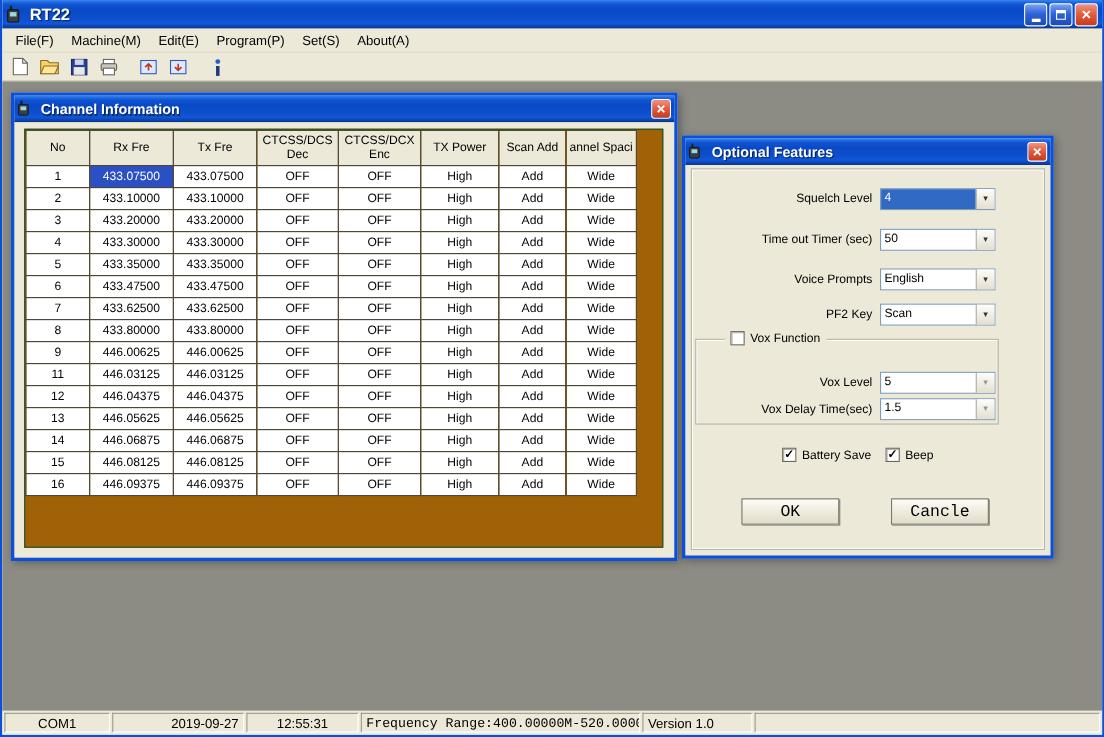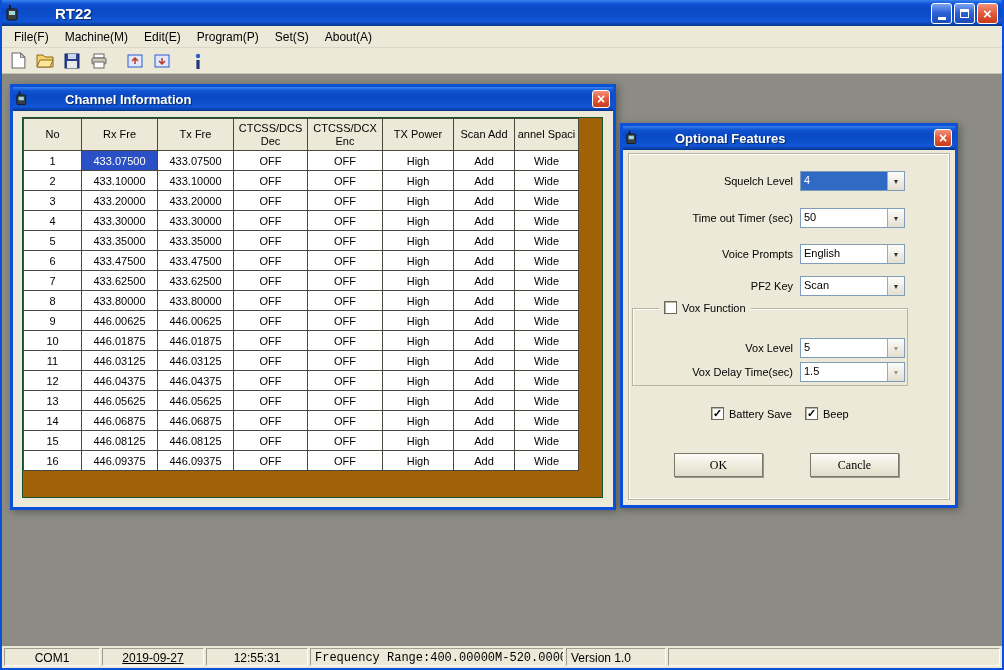--- a/index.html
+++ b/index.html
@@ -8,21 +8,21 @@
 
   .screen {
     position:relative; width:1004px; height:670px; overflow:hidden;
     background:var(--window-bg,#ece9d8);
     border:2px solid var(--border-blue,#0c50d8); border-top:none;
   }
 
   
   .titlebar, .child-titlebar {
     background:linear-gradient(180deg,#3a85f0 0%,#2068e0 8%,#1054d2 16%,#0a49c6 34%,#0c4ecb 62%,#1257d8 82%,#0a3fa8 94%,#08357f 100%);
-    display:flex; align-items:center; color:#fff;gap:28px;
+    display:flex; align-items:center; color:#fff;
   }
   .titlebar { height:26px; padding:0 4px; }
   .title-text { font-weight:bold; font-size:15px; margin-left:5px; text-shadow:1px 1px 1px rgba(0,0,0,.55); }
   .child-title-text { font-weight:bold; font-size:13px; margin-left:5px; text-shadow:1px 1px 1px rgba(0,0,0,.55); flex:1; }
   .win-icon { display:inline-flex; width:16px; height:16px; }
   .tb-buttons { margin-left:auto; display:flex; gap:2px; }
   .tbtn {
     width:21px; height:21px; border-radius:3px; border:1px solid #fff;
     display:inline-flex; align-items:center; justify-content:center; color:#fff;
   }
@@ -95,29 +95,29 @@
 
   .checkbox { width:13px; height:13px; background:#fff; border:1px solid #6a675c;
     box-shadow:inset 1px 1px 0 #b8b4a4; display:inline-flex; align-items:center; justify-content:center; }
   .checkbox.checked::before { content:"✓"; font-size:11px; font-weight:bold; line-height:1; margin-top:-1px; }
 
   .cb-item { position:absolute; top:257px; display:flex; align-items:center; gap:5px; }
 
   .btn { position:absolute; top:303px; width:89px; height:24px;
     background:linear-gradient(180deg,#fdfcf9,#ece9d8 60%,#e2ddcd);
     border:1px solid #7a776b; box-shadow:1px 1px 0 rgba(0,0,0,.35);
-    font-family:Liberation Serif, serif; font-size:12px; }
+    font-family:Liberation Mono, monospace; font-size:15px; }
 
   
   .statusbar { position:absolute; left:0; bottom:0; width:1000px; height:22px;
     background:var(--window-bg,#ece9d8); display:flex; gap:2px; padding:2px 2px 0 2px; }
   .sb-panel { height:18px; border:1px solid; border-color:#9d9a8e #fff #fff #9d9a8e;
     padding:2px 4px; overflow:hidden; white-space:nowrap; font-size:12px; }
   .sb0 { width:96px; text-align:center; }
-  .sb1 { width:102px; text-align:center;text-decoration:underline; }
+  .sb1 { width:120px; text-align:right; }
   .sb2 { width:102px; text-align:center; }
   .sb3 { width:254px;font-family:Liberation Mono, monospace; }
   .sb4 { width:100px; }
   .sb-fill { flex:1; }
 </style>
 </head>
 <body>
 
 <div class="screen">
 
@@ -313,30 +313,20 @@
                   <td>9</td>
                   <td>446.00625</td>
                   <td>446.00625</td>
                   <td>OFF</td>
                   <td>OFF</td>
                   <td>High</td>
                   <td>Add</td>
                   <td>Wide</td>
                 </tr>
                 <tr>
-                  <td>10</td>
-                  <td>446.01875</td>
-                  <td>446.01875</td>
-                  <td>OFF</td>
-                  <td>OFF</td>
-                  <td>High</td>
-                  <td>Add</td>
-                  <td>Wide</td>
-                </tr>
-                <tr>
                   <td>11</td>
                   <td>446.03125</td>
                   <td>446.03125</td>
                   <td>OFF</td>
                   <td>OFF</td>
                   <td>High</td>
                   <td>Add</td>
                   <td>Wide</td>
                 </tr>
                 <tr>

